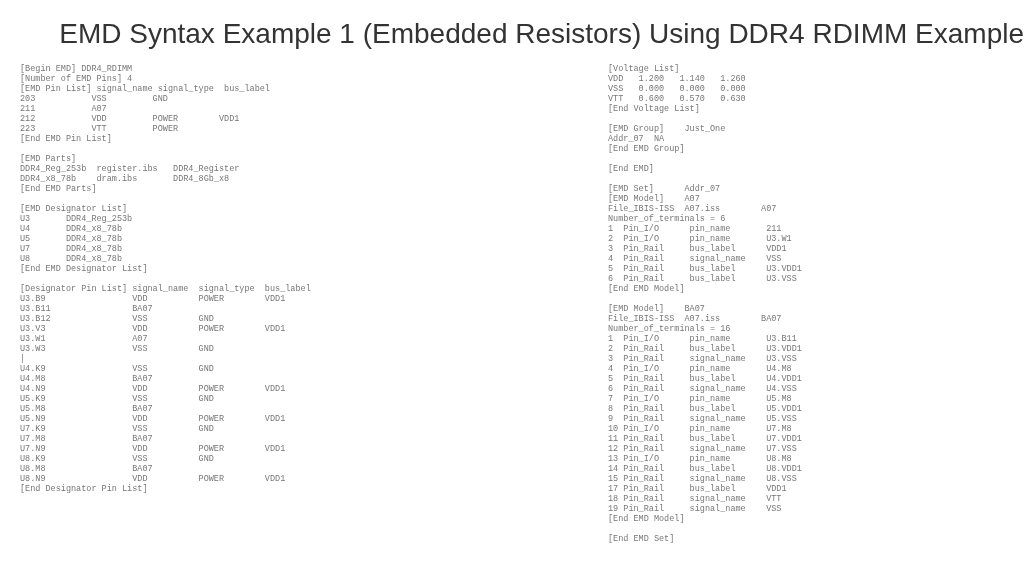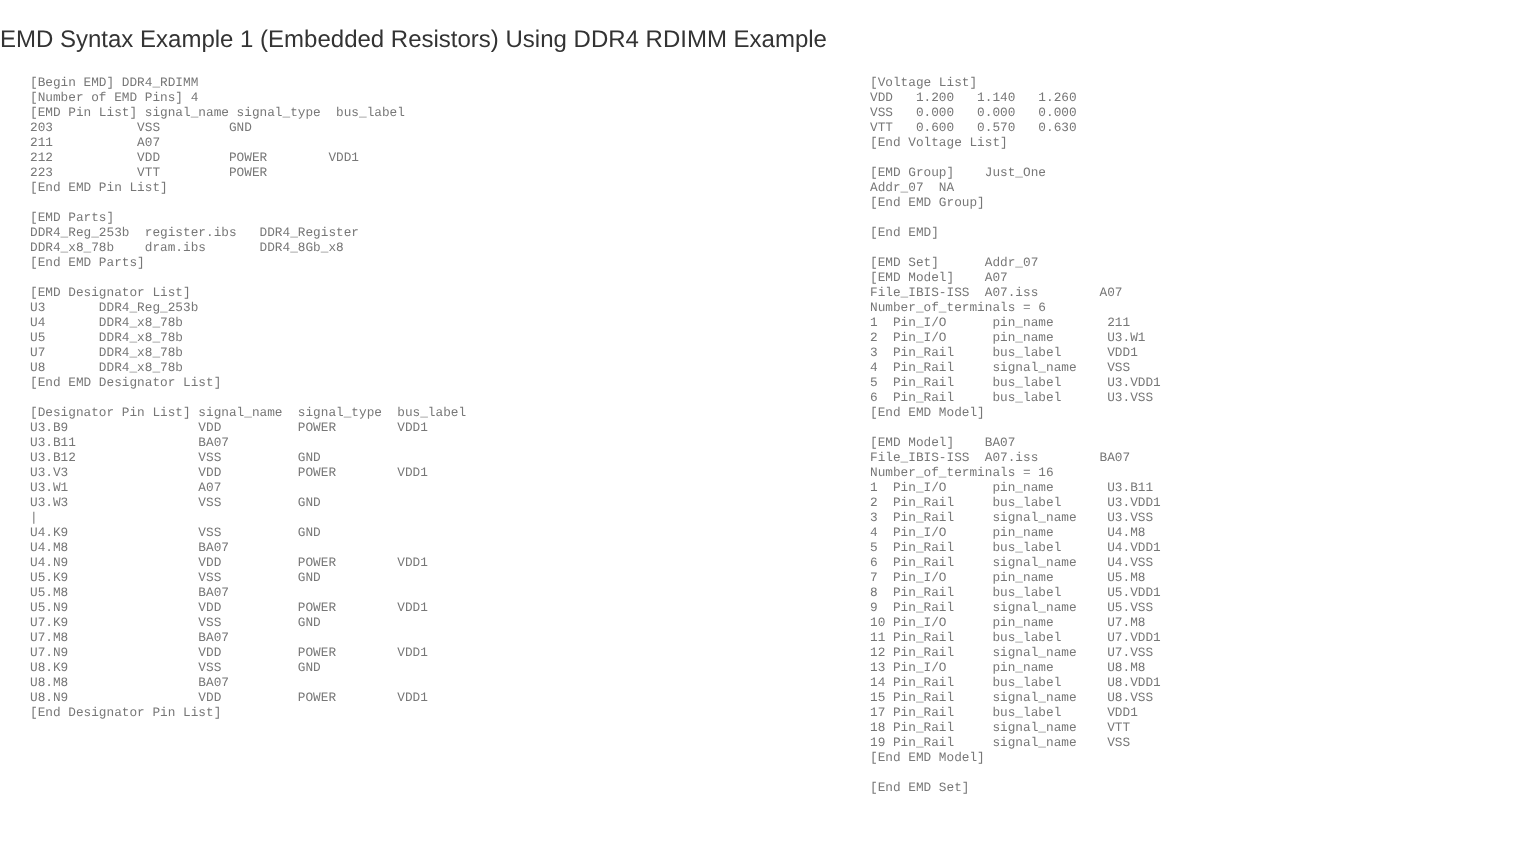--- a/index.html
+++ b/index.html
@@ -4,29 +4,30 @@
 <style>
   * { margin: 0; padding: 0; box-sizing: border-box; }
   body {
     width: 1024px;
     height: 576px;
     background: #fff;
     font-family: "Segoe UI", Arial, sans-serif;
     overflow: hidden;
   }
   .title {
-    text-align: left;
-    font-size: 16px;
+    text-align: right;
+    font-size: 28px;
     font-weight: 400;
     color: #333;
     padding: 18px 0 14px 0;
   }
   .cols {
     display: flex;
     padding: 0 20px;
+    gap: 28px;
   }
   .col {
     font-family: "Courier New", monospace;
     font-size: 8.5px;
     line-height: 10px;
     color: #777;
     white-space: pre;
   }
   .left  { flex: 0 0 560px; }
   .right { flex: 1; }

